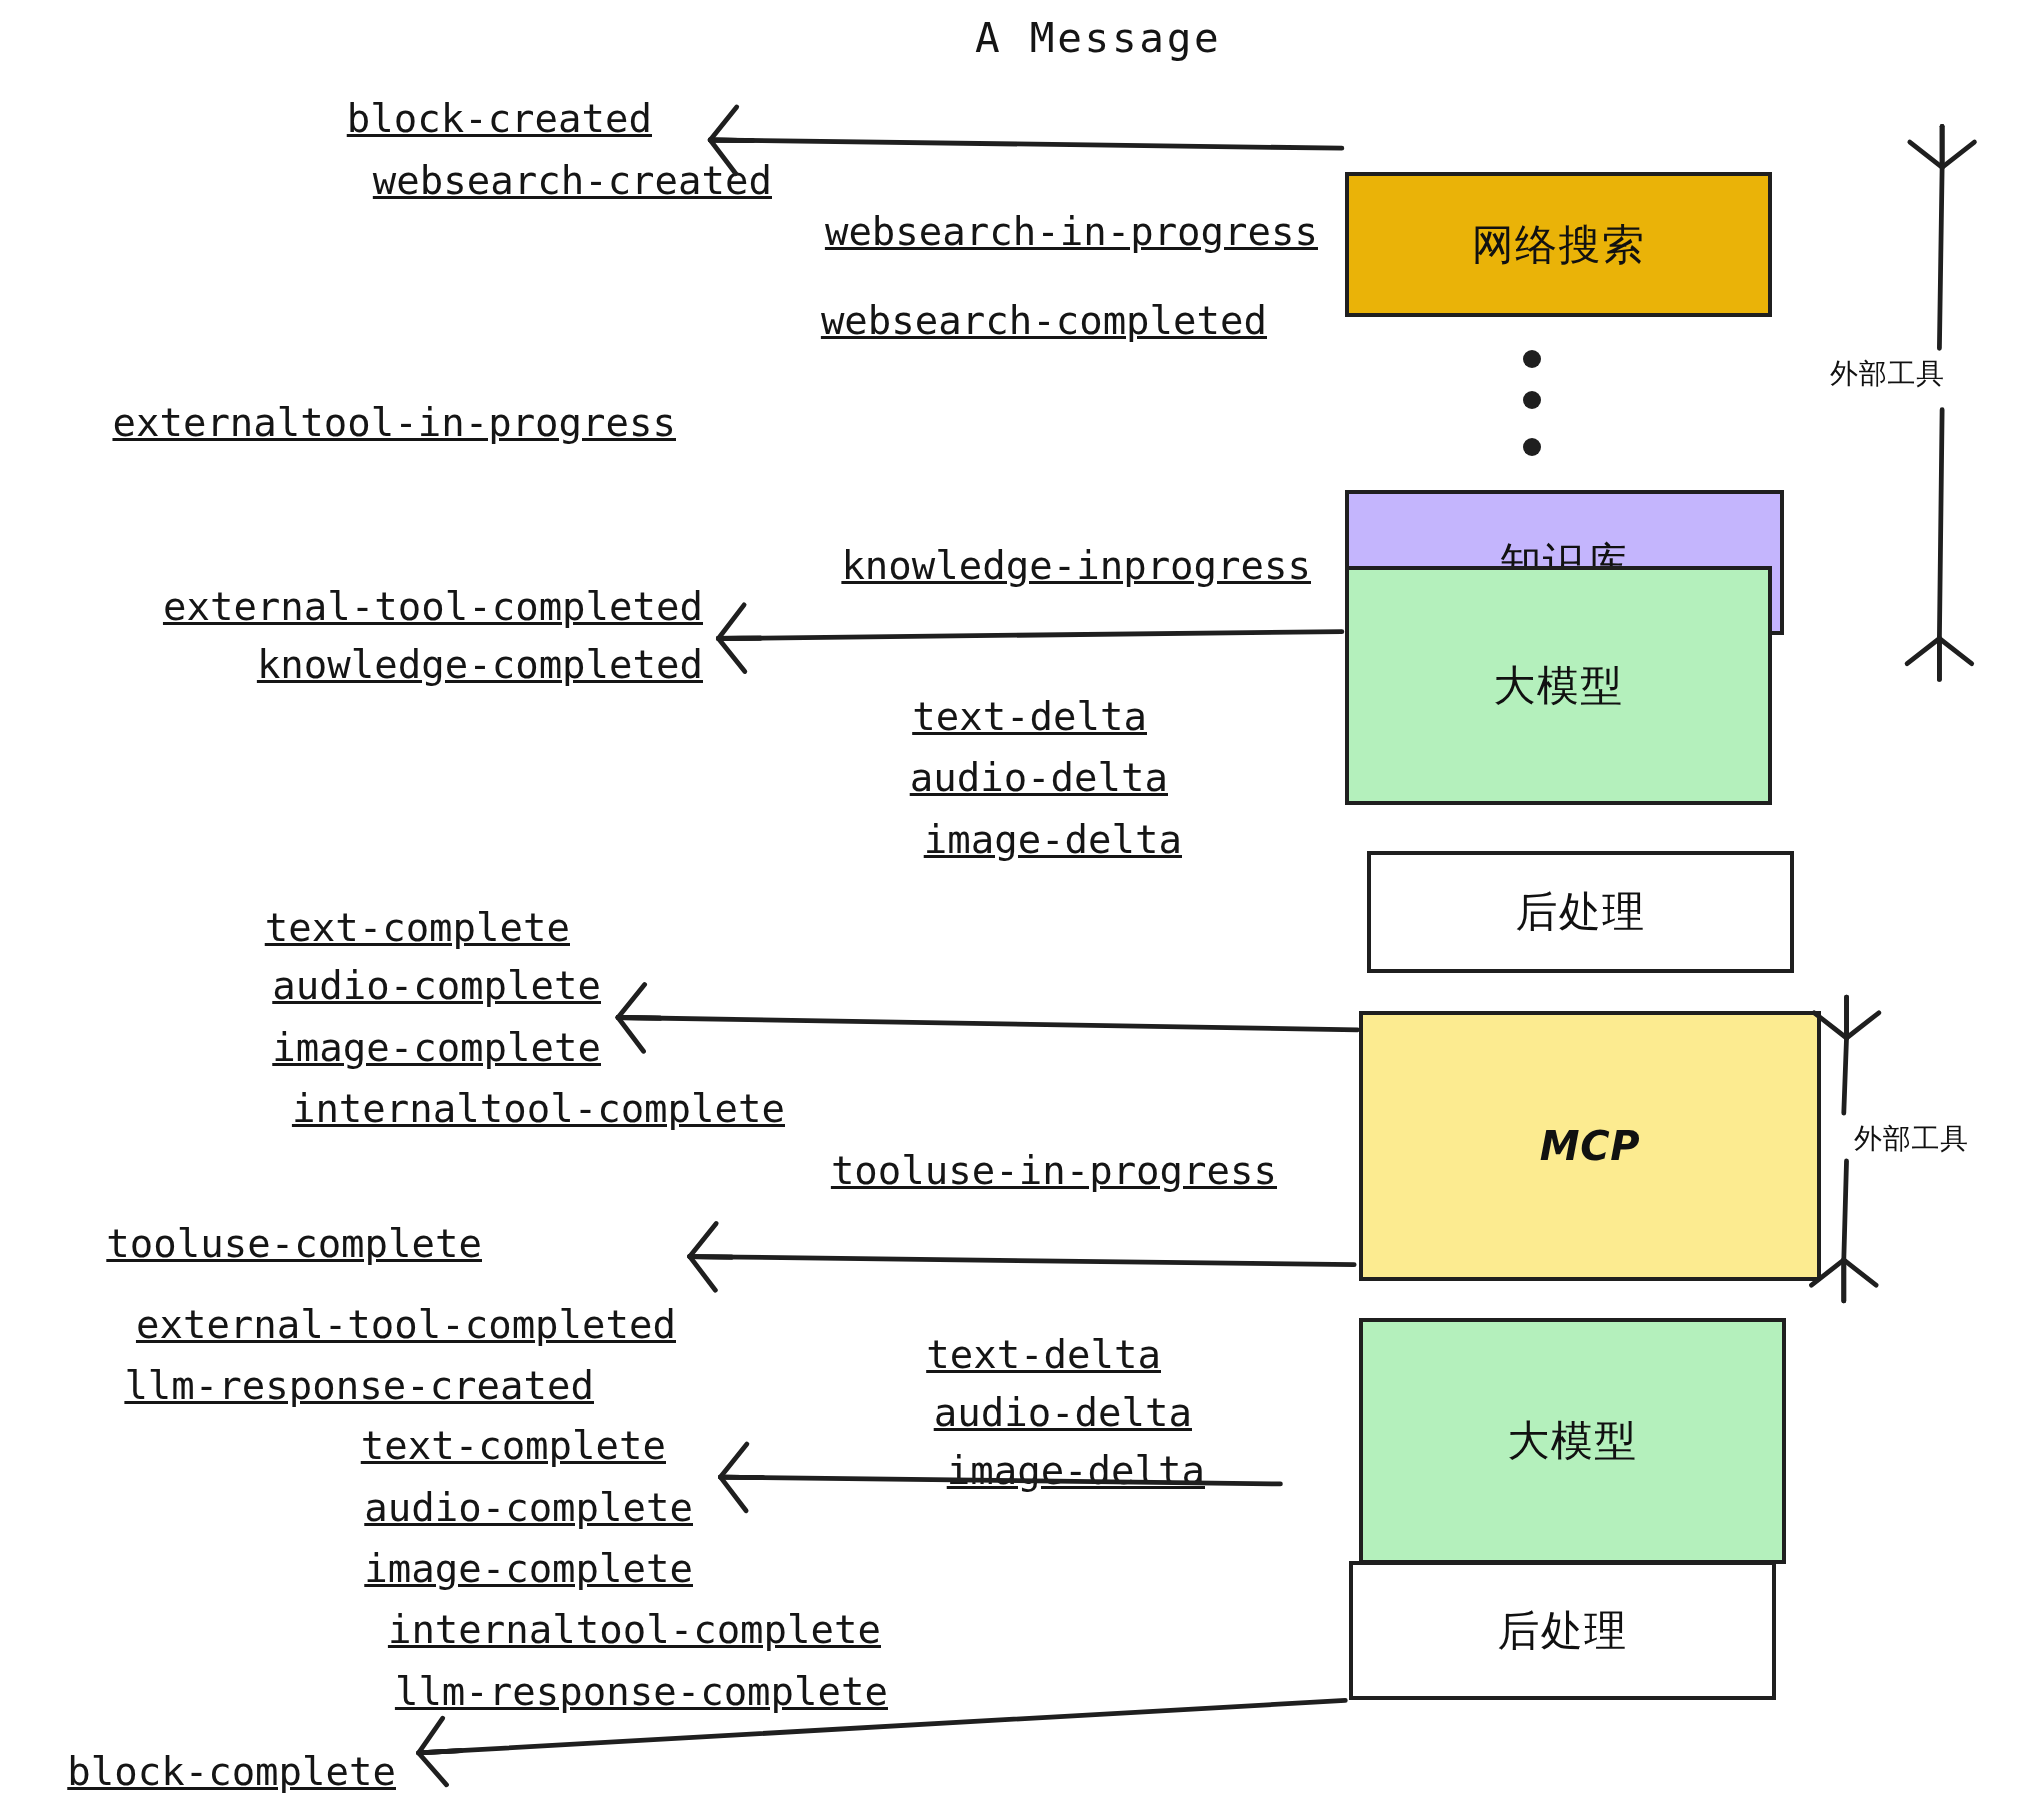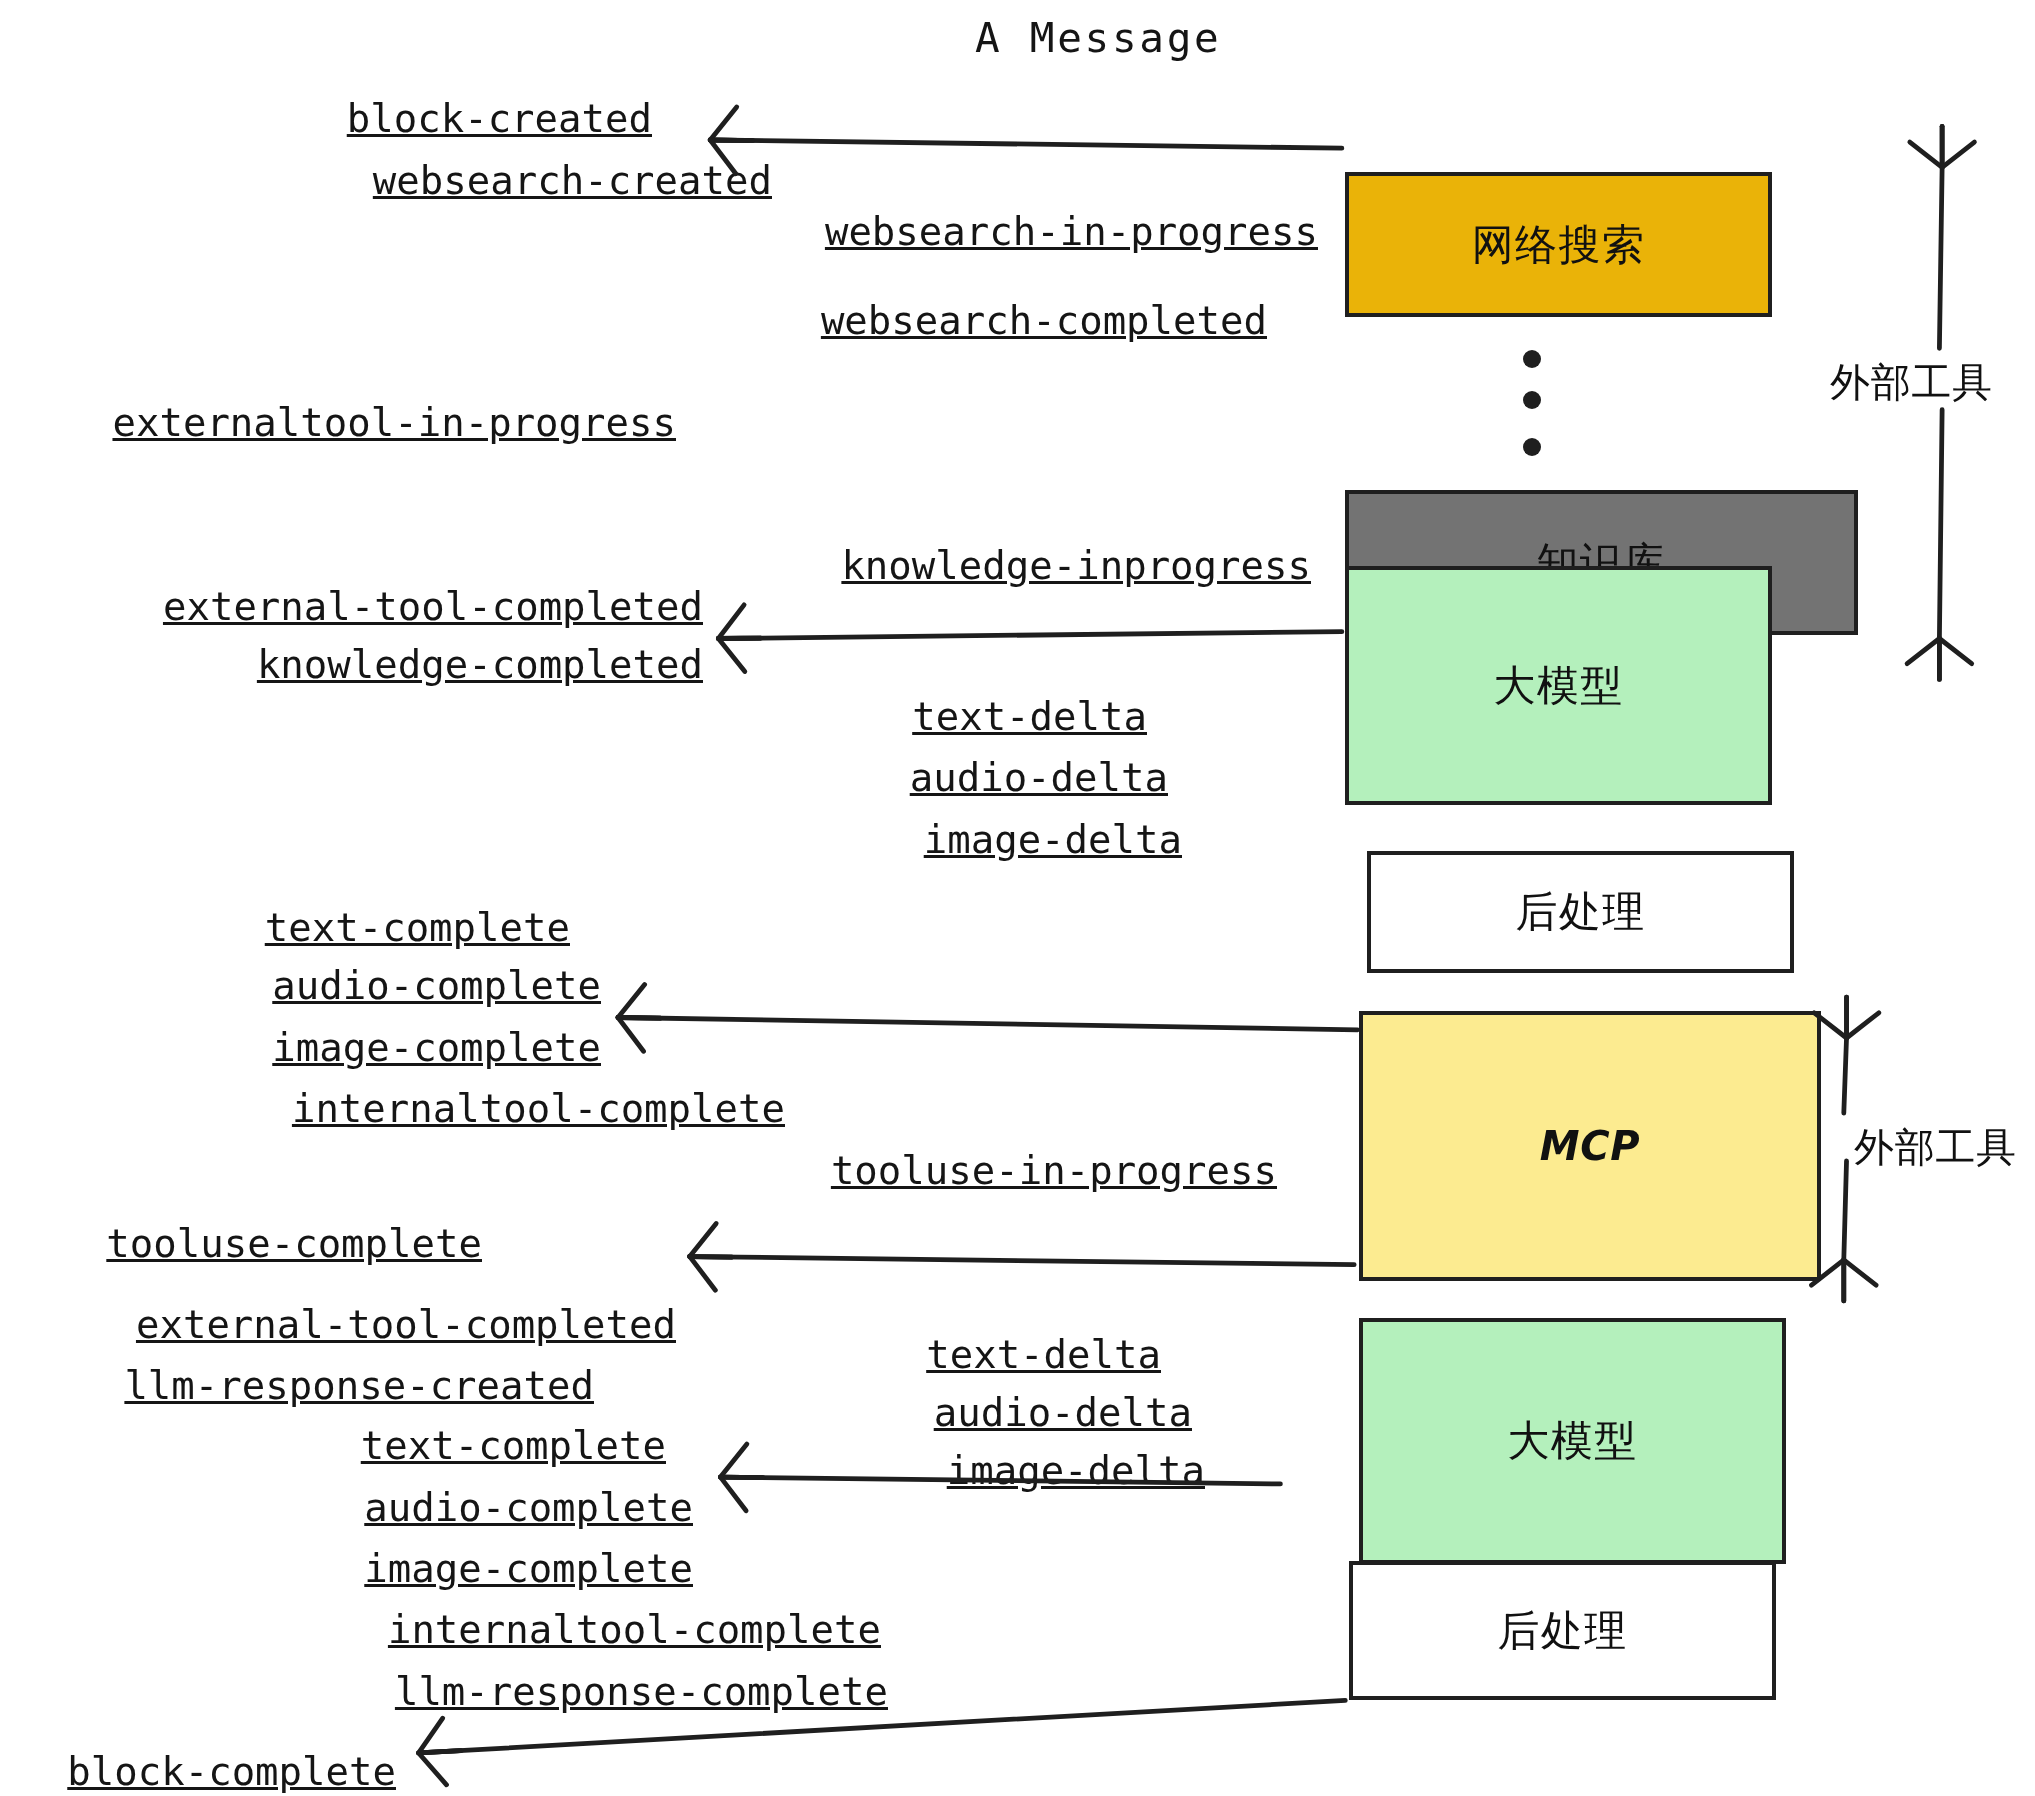--- a/index.html
+++ b/index.html
@@ -50,21 +50,21 @@
     font-family:"DejaVu Sans","Liberation Sans", sans-serif;
     font-size:40px;
     font-weight:700;
     font-style:italic;
     letter-spacing:0.7px;
   }
   
   .side-label{
     position:absolute;
     font-family:"DejaVu Sans","Liberation Sans", sans-serif;
-    font-size:40px;
+    font-size:28px;
     color:#111111;
     white-space:nowrap;
     letter-spacing:0.7px;
   }
   
   .dot{
     position:absolute;
     width:18px;height:18px;
     border-radius:50%;
     background:#1f1f1f;
@@ -78,21 +78,21 @@
 </style>
 </head>
 <body>
 
 <div id="stage">
 
   <div class="title" id="diagram-title" style="left:975px; top:13.7px;">A Message</div>
 
   <div id="boxes-layer">
       <div class="box" style="left: 1345px; top: 172px; width: 427px; height: 145px; background: #eab308;">网络搜索</div>
-      <div class="box" style="left: 1345px; top: 490px; width: 513px; height: 145px; background: #737373;">知识库</div>
+      <div class="box" style="left: 1345px; top: 490px; width: 439px; height: 145px; background: #c4b5fd;">知识库</div>
       <div class="box" style="left: 1345px; top: 566px; width: 427px; height: 239px; background: rgb(180, 240, 188);">大模型</div>
       <div class="box" style="left: 1367px; top: 851px; width: 427px; height: 122px; background: rgb(255, 255, 255);">后处理</div>
       <div class="box latin" style="left: 1359px; top: 1011px; width: 462px; height: 270px; background: rgb(252, 235, 144);">MCP</div>
       <div class="box" style="left: 1359px; top: 1318px; width: 427px; height: 246px; background: rgb(180, 240, 188);">大模型</div>
       <div class="box" style="left: 1349px; top: 1561px; width: 427px; height: 139px; background: rgb(255, 255, 255);">后处理</div>
     </div>
 
   <div id="dots-layer">
       <div class="dot" style="left: 1523px; top: 350px;"></div>
       <div class="dot" style="left: 1523px; top: 391px;"></div>

